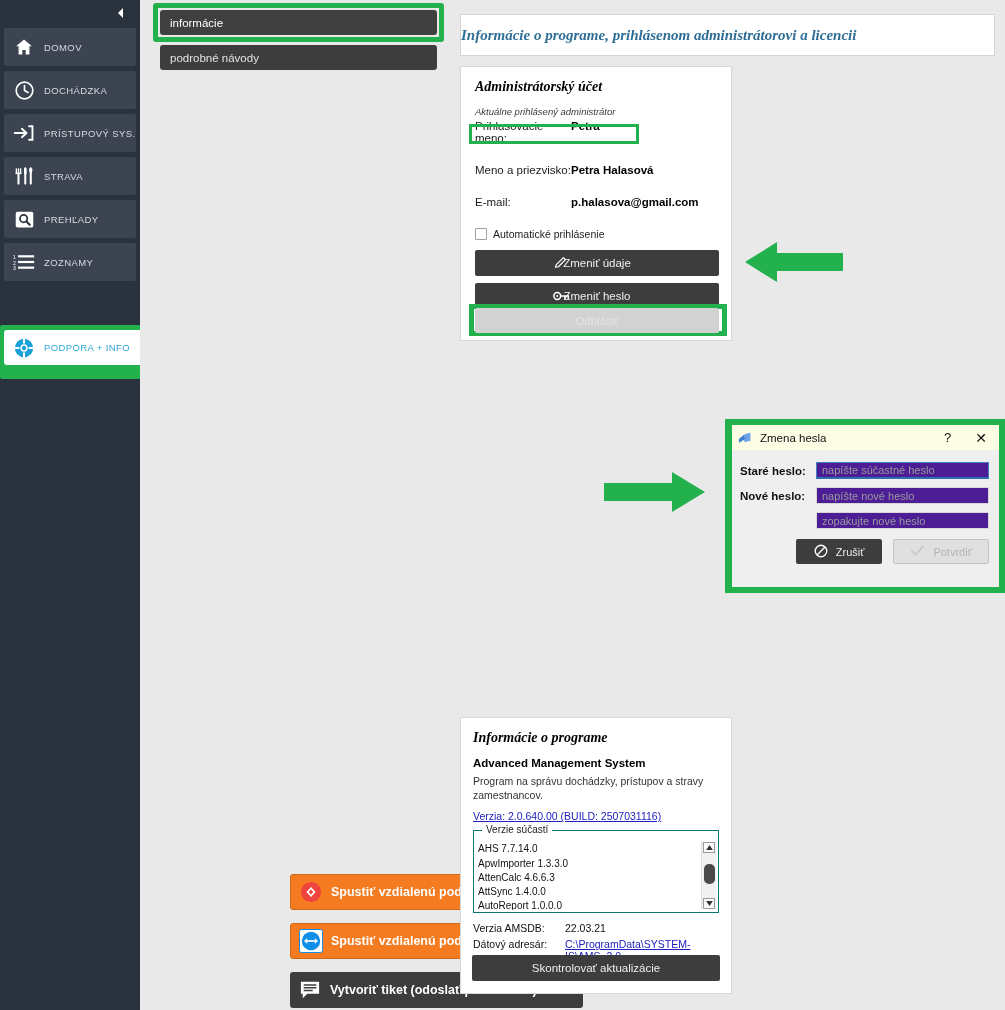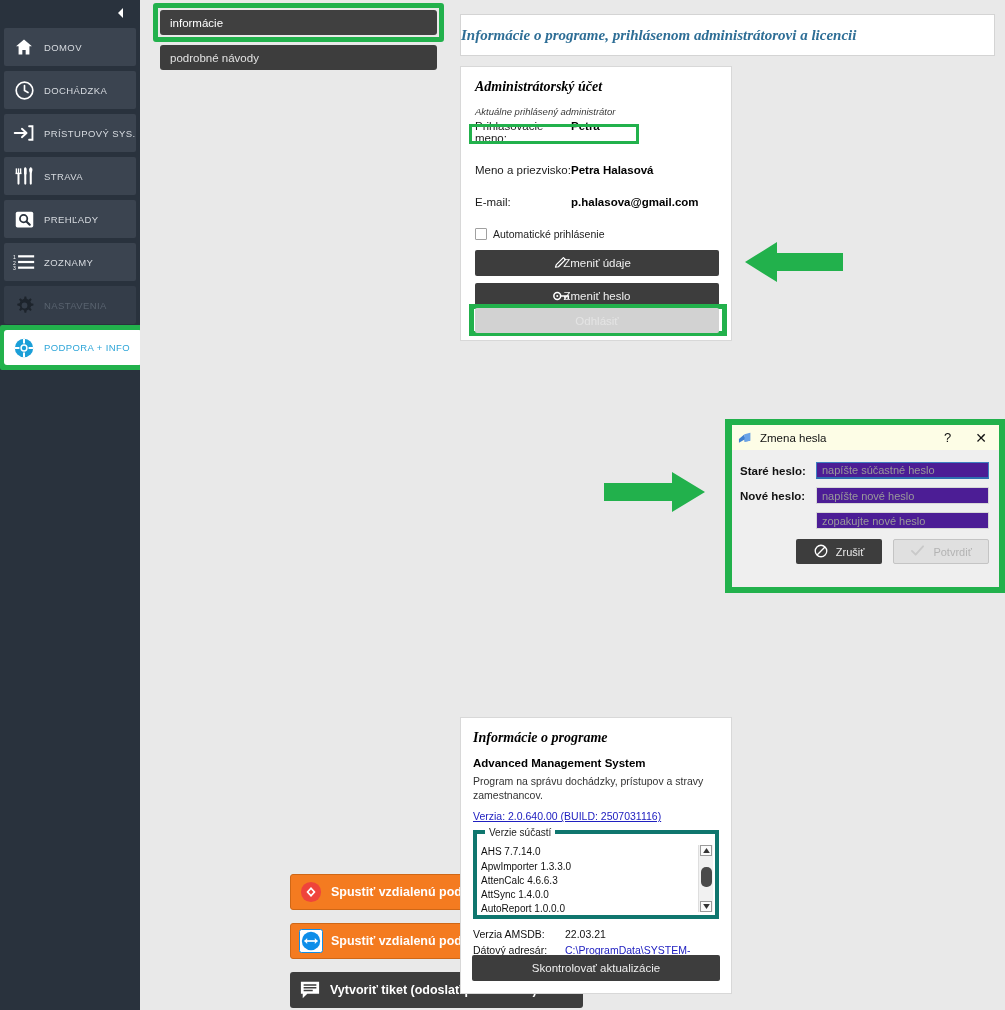--- a/index.html
+++ b/index.html
@@ -37,21 +37,21 @@
     color:#d7dbe0;font-size:9.5px;letter-spacing:.4px;
     white-space:nowrap;
   }
   .nav-item.dim{background:#343d49;}
   .nav-item.dim .nav-lbl{color:#59636f;}
   .nav-item.active{
     background:#ffffff;margin:0 6px 5px 8px;border-radius:3px;
   }
   .nav-item.active .nav-lbl{color:#2da5d8;}
   #nav-active-wrap{
-    position:absolute;left:0;top:325px;width:148px;height:45px;
+    position:absolute;left:0;top:325px;width:148px;height:54px;
     background:#22b14c;border-radius:2px;box-sizing:border-box;
     padding:5px 6px 5px 4px;
   }
   #nav-active-wrap .nav-item.active{margin:0;height:35px;}
 
   
   #col2{
     position:absolute;left:140px;top:0;width:315px;height:1010px;
     background:#e9e9e9;
   }
@@ -194,21 +194,21 @@
     font-size:14px;font-weight:bold;font-style:italic;color:#000;
     margin-bottom:11px;
   }
   #about-product{font-size:11.5px;font-weight:bold;color:#000;margin-bottom:5px;}
   #about-desc{font-size:10.5px;color:#333;line-height:1.35;margin-bottom:7px;}
   #about-version{
     font-size:10.5px;color:#2020c0;text-decoration:underline;cursor:pointer;
     margin-bottom:8px;display:inline-block;
   }
   #comp-group{
-    position:relative;border:4px solid #0f766e;height:81px;
+    position:relative;border:1px solid #0f766e;height:81px;
     margin-bottom:9px;
   }
   #comp-legend{
     position:absolute;left:8px;top:-7px;background:#fff;padding:0 4px;
     font-size:10px;color:#222;
   }
   #comp-list{
     position:absolute;left:4px;top:11px;right:22px;bottom:2px;
     font-size:10px;color:#111;line-height:1.42;overflow:hidden;
   }
@@ -320,29 +320,20 @@
         <text x="0" y="14" font-size="6" fill="#fff" font-family="Liberation Sans, sans-serif">2</text>
         <text x="0" y="21" font-size="6" fill="#fff" font-family="Liberation Sans, sans-serif">3</text>
         <rect x="6" y="3" width="19" height="2.6" fill="#fff"></rect>
         <rect x="6" y="9.7" width="19" height="2.6" fill="#fff"></rect>
         <rect x="6" y="16.4" width="19" height="2.6" fill="#fff"></rect>
       </svg>
     </span>
     <span class="nav-lbl">ZOZNAMY</span>
   </div>
 
-  <div class="nav-item dim">
-    <span class="nav-ico">
-      <svg width="21" height="21" viewBox="0 0 24 24">
-        <path d="M12 1.8 l2 0 .5 2.6 2.1 .9 2.2-1.5 1.4 1.4-1.5 2.2 .9 2.1 2.6 .5 0 2-2.6 .5-.9 2.1 1.5 2.2-1.4 1.4-2.2-1.5-2.1 .9-.5 2.6-2 0-.5-2.6-2.1-.9-2.2 1.5-1.4-1.4 1.5-2.2-.9-2.1-2.6-.5 0-2 2.6-.5 .9-2.1-1.5-2.2 1.4-1.4 2.2 1.5 2.1-.9z" fill="#1d242c"></path>
-        <circle cx="12" cy="12" r="3.3" fill="#343d49"></circle>
-      </svg>
-    </span>
-    <span class="nav-lbl">NASTAVENIA</span>
-  </div>
 
   <div id="nav-active-wrap">
     <div class="nav-item active">
       <span class="nav-ico">
         <svg width="22" height="22" viewBox="0 0 24 24">
           <circle cx="12" cy="12" r="10" fill="#1b9fd8"></circle>
           <circle cx="12" cy="12" r="4" fill="#ffffff"></circle>
           <circle cx="12" cy="12" r="2.4" fill="#1b9fd8"></circle>
           <path d="M12 2 V7 M12 17 V22 M2 12 H7 M17 12 H22" stroke="#ffffff" stroke-width="2.2"></path>
         </svg>

